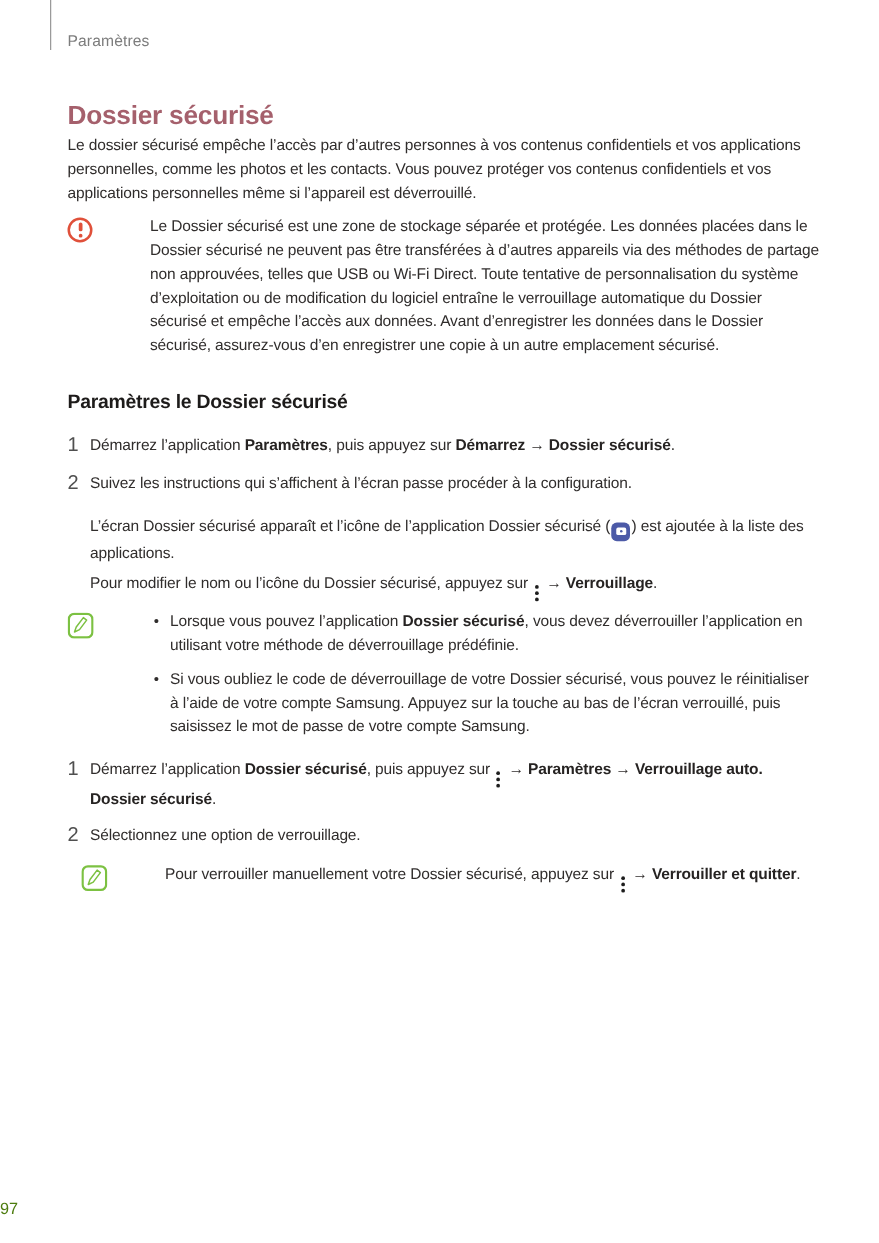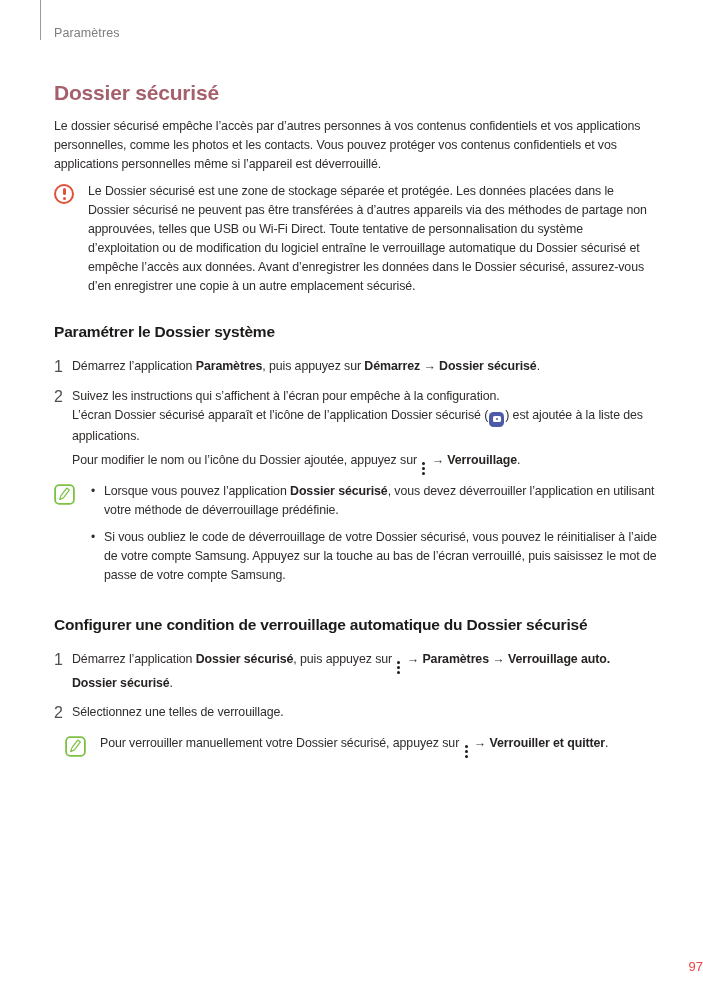--- a/index.html
+++ b/index.html
@@ -28,22 +28,22 @@
     margin-top:80px;
     font-size:21px; line-height:26px; font-weight:700;
     color:var(--title-accent,#a5606c);
     letter-spacing:-0.2px;
   }
   .body-text {
     font-size:12.4px; line-height:19px;
     letter-spacing:-0.1px;
     color:var(--text-dark,#302d2c);
   }
-  p.intro { margin-top:11px; }
-  .icon-block { display:flex; margin-top:8px; }
+  p.intro { margin-top:1px; }
+  .icon-block { display:flex; margin-top:8px;gap:32px; }
   .icon-col { flex:0 0 20px; margin-right:14px; padding-top:2px; }
   .icon-block .block-text { flex:1; }
 
   
   .warn-icon {
     width:20px; height:20px; border-radius:50%;
     border:2.2px solid var(--warning-red,#e0503a);
     display:flex; flex-direction:column; align-items:center; justify-content:center;
   }
   .warn-icon::before {
@@ -64,21 +64,21 @@
   }
   .heading-setup { margin-top:26px; }
   .heading-autolock { margin-top:30px; }
 
   .step { display:flex; }
   .step-num {
     flex:0 0 18px; font-size:16px; line-height:19px;
     color:#4f4f4f; font-weight:400;
   }
   .step-body { flex:1; }
-  .step-body p + p { margin-top:0; }
+  .step-body p + p { margin-top:16px; }
   .mt-15 { margin-top:15px; }
   .mt-11 { margin-top:11px; }
   .mt-10 { margin-top:10px; }
   .customize-line { margin-top:5px; margin-left:18px; }
 
   .note-block { margin-top:7px; }
   .bullet { display:flex; }
   .bullet + .bullet { margin-top:8px; }
   .bullet .dot { flex:0 0 15px; padding-left:2px; font-size:12px; }
   .bullet .bullet-text { flex:1; }
@@ -105,21 +105,21 @@
     background:#ffffff; border-radius:1.5px;
   }
   .inline-icon.secure-folder-app i::after {
     content:''; position:absolute; left:3px; top:2px;
     width:2px; height:2px; border-radius:50%;
     background:var(--app-blue,#4c5aa7);
   }
 
   .page-number {
     position:absolute; left:0; right:0; bottom:20px;
-    text-align:right; font-size:13px; color:#ef4444;
+    text-align:left; font-size:13px; color:#4d7c0f;
   }
 </style>
 </head>
 <body>
 
 <div class="top-rule"></div>
 <div class="breadcrumb">Paramètres</div>
 
 <div class="content">
 
@@ -127,40 +127,40 @@
 
   <p class="intro body-text">Le dossier sécurisé empêche l’accès par d’autres personnes à vos contenus confidentiels et vos applications personnelles, comme les photos et les contacts. Vous pouvez protéger vos contenus confidentiels et vos applications personnelles même si l’appareil est déverrouillé.</p>
 
   <div class="icon-block">
     <div class="icon-col">
       <div class="warn-icon"></div>
     </div>
     <p class="block-text body-text">Le Dossier sécurisé est une zone de stockage séparée et protégée. Les données placées dans le Dossier sécurisé ne peuvent pas être transférées à d’autres appareils via des méthodes de partage non approuvées, telles que USB ou Wi-Fi Direct. Toute tentative de personnalisation du système d’exploitation ou de modification du logiciel entraîne le verrouillage automatique du Dossier sécurisé et empêche l’accès aux données. Avant d’enregistrer les données dans le Dossier sécurisé, assurez-vous d’en enregistrer une copie à un autre emplacement sécurisé.</p>
   </div>
 
-  <h2 class="section-heading heading-setup">Paramétrer le Dossier système</h2>
+  <h2 class="section-heading heading-setup">Paramètres le Dossier sécurisé</h2>
 
   <div class="step mt-15">
     <span class="step-num">1</span>
     <div class="step-body body-text">
       <p class="rich"><span>Démarrez l’application </span><span class="b">Paramètres</span><span>, puis appuyez sur </span><span class="b">Démarrez</span><span> → </span><span class="b">Dossier sécurisé</span><span>.</span></p>
     </div>
   </div>
 
   <div class="step mt-11">
     <span class="step-num">2</span>
     <div class="step-body body-text">
-      <p class="rich"><span>Suivez les instructions qui s’affichent à l’écran pour empêche à la configuration.</span></p>
+      <p class="rich"><span>Suivez les instructions qui s’affichent à l’écran passe procéder à la configuration.</span></p>
       <p class="rich"><span>L’écran Dossier sécurisé apparaît et l’icône de l’application Dossier sécurisé (</span><span class="inline-icon secure-folder-app">
             <i></i>
           </span><span>) est ajoutée à la liste des applications.</span></p>
     </div>
   </div>
 
-  <p class="customize-line body-text rich"><span>Pour modifier le nom ou l’icône du Dossier ajoutée, appuyez sur </span><span class="inline-icon vertical-dots">
+  <p class="customize-line body-text rich"><span>Pour modifier le nom ou l’icône du Dossier sécurisé, appuyez sur </span><span class="inline-icon vertical-dots">
         <i></i>
         <i></i>
         <i></i>
       </span><span> → </span><span class="b">Verrouillage</span><span>.</span></p>
 
   <div class="icon-block note-block">
     <div class="icon-col">
       <svg class="note-icon" viewBox="0 0 21 21" aria-hidden="true">
         <rect x="1.1" y="1.1" width="18.8" height="18.8" rx="4.2" fill="none" stroke="currentColor" stroke-width="1.8"></rect>
         <path d="M5.6 15.6 L7 11.6 L12.7 4.1 L15.3 6.1 L9.6 13.7 Z" fill="none" stroke="currentColor" stroke-width="1.2" stroke-linejoin="round"></path>
@@ -171,37 +171,36 @@
         <span class="dot">•</span>
         <p class="bullet-text rich"><span>Lorsque vous pouvez l’application </span><span class="b">Dossier sécurisé</span><span>, vous devez déverrouiller l’application en utilisant votre méthode de déverrouillage prédéfinie.</span></p>
       </div>
       <div class="bullet">
         <span class="dot">•</span>
         <p class="bullet-text rich"><span>Si vous oubliez le code de déverrouillage de votre Dossier sécurisé, vous pouvez le réinitialiser à l’aide de votre compte Samsung. Appuyez sur la touche au bas de l’écran verrouillé, puis saisissez le mot de passe de votre compte Samsung.</span></p>
       </div>
     </div>
   </div>
 
-  <h2 class="section-heading heading-autolock">Configurer une condition de verrouillage automatique du Dossier sécurisé</h2>
 
   <div class="step mt-15">
     <span class="step-num">1</span>
     <div class="step-body body-text">
       <p class="rich"><span>Démarrez l’application </span><span class="b">Dossier sécurisé</span><span>, puis appuyez sur </span><span class="inline-icon vertical-dots">
             <i></i>
             <i></i>
             <i></i>
           </span><span> → </span><span class="b">Paramètres</span><span> → </span><span class="b">Verrouillage auto. Dossier sécurisé</span><span>.</span></p>
     </div>
   </div>
 
   <div class="step mt-10">
     <span class="step-num">2</span>
     <div class="step-body body-text">
-      <p class="rich"><span>Sélectionnez une telles de verrouillage.</span></p>
+      <p class="rich"><span>Sélectionnez une option de verrouillage.</span></p>
     </div>
   </div>
 
   <div class="icon-block" style="margin-top:12px;padding-left:11px;">
     <div class="icon-col">
       <svg class="note-icon" viewBox="0 0 21 21" aria-hidden="true">
         <rect x="1.1" y="1.1" width="18.8" height="18.8" rx="4.2" fill="none" stroke="currentColor" stroke-width="1.8"></rect>
         <path d="M5.6 15.6 L7 11.6 L12.7 4.1 L15.3 6.1 L9.6 13.7 Z" fill="none" stroke="currentColor" stroke-width="1.2" stroke-linejoin="round"></path>
       </svg>
     </div>

